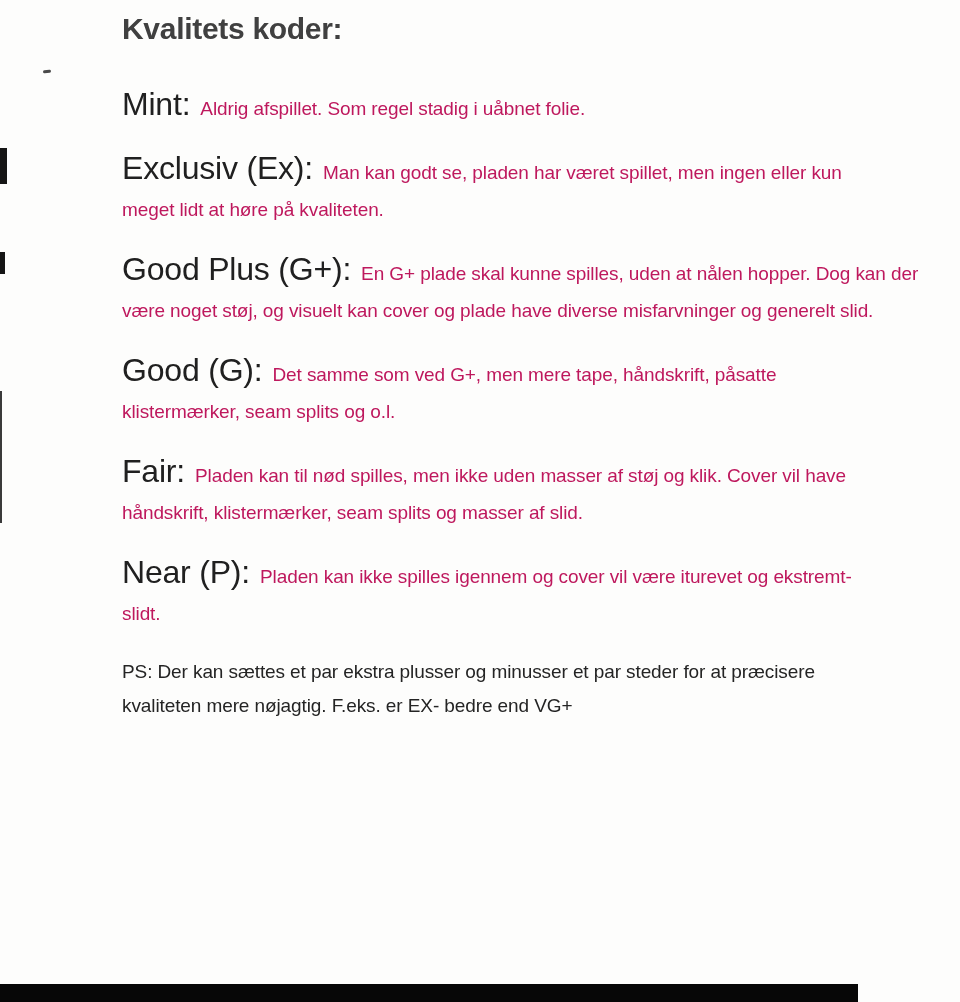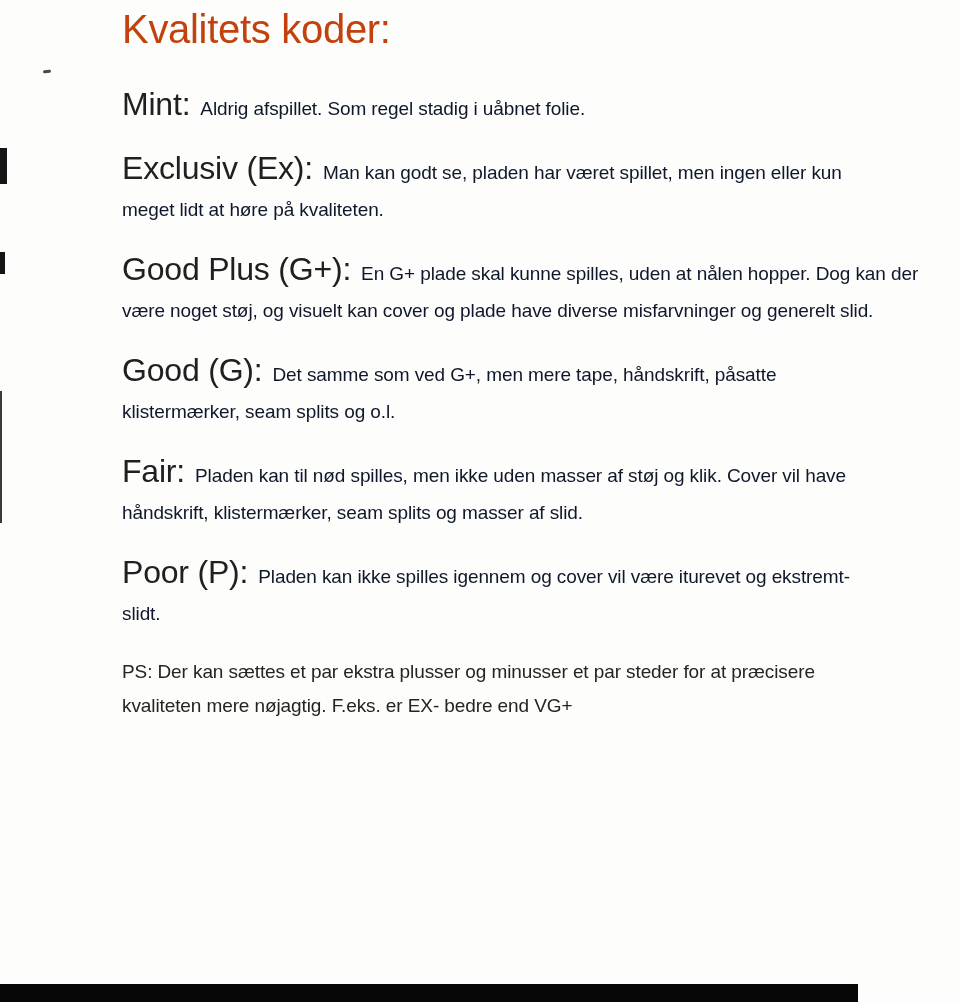--- a/index.html
+++ b/index.html
@@ -16,42 +16,42 @@
     font-family: "Liberation Sans", "DejaVu Sans", sans-serif;
     color: #1f1f1f;
   }
   #content {
     position: absolute;
     top: 6px;
     left: 122px;
     width: 830px;
   }
   .doc-title {
-    font-size: 40px;
+    font-size: 30px;
     line-height: 46px;
     letter-spacing: -0.3px;
-    font-weight: 400;
-    color: #c2410c;
+    font-weight: 700;
+    color: #404040;
     margin: 0 0 34px 0;
   }
   .entry {
     margin: 0 0 22px 0;
     line-height: 36px;
     white-space: nowrap;
   }
   .term {
     font-size: 32px;
     letter-spacing: -0.2px;
     font-weight: 400;
     color: #202020;
   }
   .desc {
     font-size: 19px;
     letter-spacing: -0.1px;
-    color: #0f172a;
+    color: #be185d;
     white-space: pre;
     margin-left: 10px;
   }
   .postscript {
     font-size: 19px;
     letter-spacing: -0.1px;
     line-height: 34px;
     color: #242424;
     white-space: pre;
     margin: 4px 0 0 0;
@@ -93,21 +93,21 @@
       <span class="term">Good (G):</span><span class="desc">Det samme som ved G+, men mere tape, håndskrift, påsatte
 klistermærker, seam splits og o.l.</span>
     </p>
 
     <p class="entry">
       <span class="term">Fair:</span><span class="desc">Pladen kan til nød spilles, men ikke uden masser af støj og klik. Cover vil have
 håndskrift, klistermærker, seam splits og masser af slid.</span>
     </p>
 
     <p class="entry">
-      <span class="term">Poor (P):</span><span class="desc">Pladen kan ikke spilles igennem og cover vil være iturevet og ekstremt-
+      <span class="term">Near (P):</span><span class="desc">Pladen kan ikke spilles igennem og cover vil være iturevet og ekstremt-
 slidt.</span>
     </p>
 
     <p class="postscript">PS: Der kan sættes et par ekstra plusser og minusser et par steder for at præcisere
 kvaliteten mere nøjagtig. F.eks. er EX- bedre end VG+</p>
   </div>
 
   <div class="scan-mark" id="mark-top-dash"></div>
   <div class="scan-mark" id="mark-left-1"></div>
   <div class="scan-mark" id="mark-left-2"></div>

